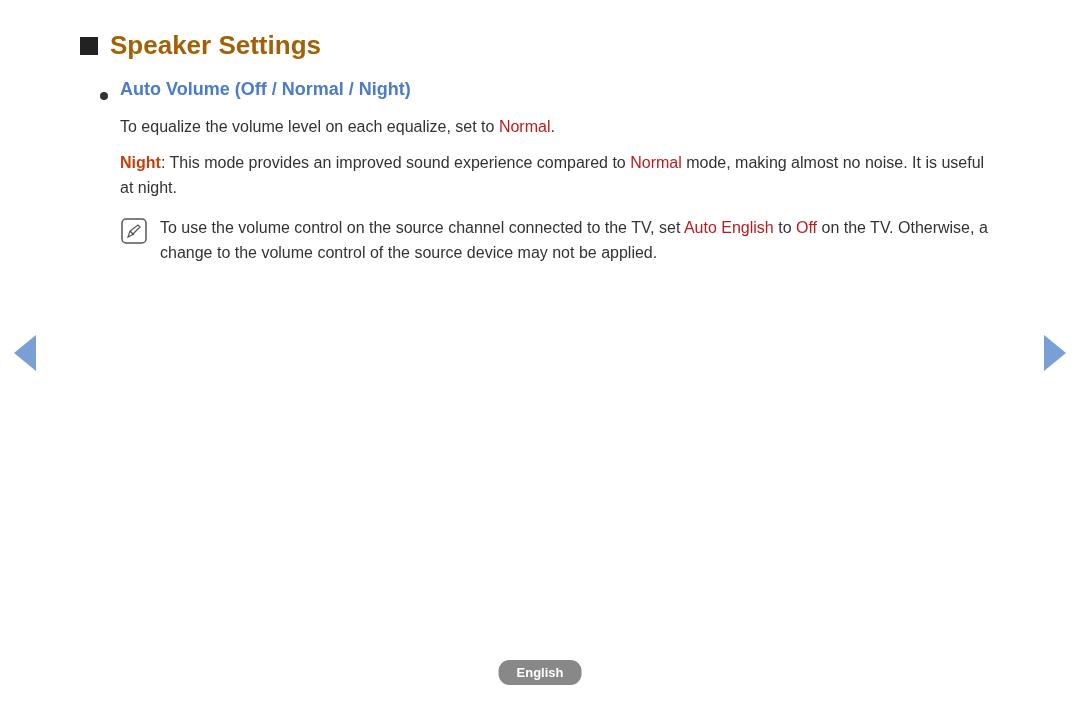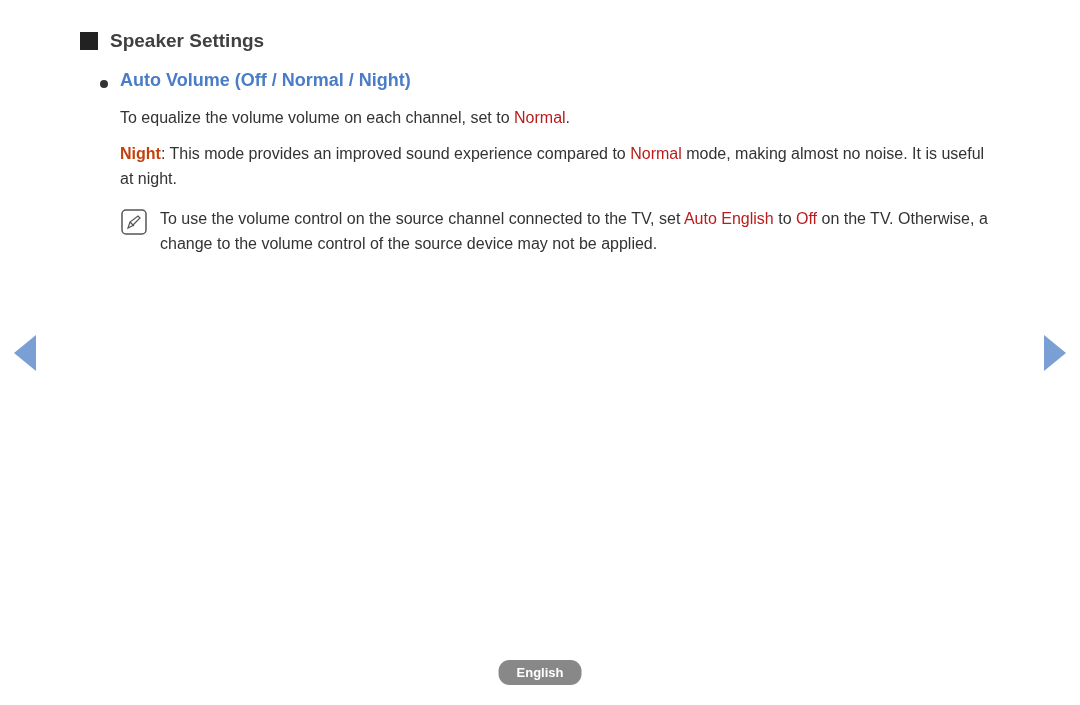--- a/index.html
+++ b/index.html
@@ -31,28 +31,28 @@
     }
 
     .section-icon {
       width: 18px;
       height: 18px;
       background: #222222;
       flex-shrink: 0;
     }
 
     .section-title {
-      font-size: 19px;
-      font-weight: bold;
-      color: #404040;
+      font-size: 26px;
+      font-weight: bold;
+      color: #a16207;
     }
 
     .bullet-item {
       display: flex;
-      align-items: center;
+      align-items: flex-end;
       gap: 12px;
       margin-bottom: 14px;
       margin-left: 20px;
     }
 
     .bullet-dot {
       width: 8px;
       height: 8px;
       background: #333333;
       border-radius: 50%;
@@ -174,21 +174,21 @@
   </div>
 
   <div class="bullet-item">
     <div class="bullet-dot"></div>
     <span class="bullet-label">Auto Volume (Off / Normal / Night)</span>
   </div>
 
   <div class="content-block">
 
     <p class="para">
-      <span>To equalize the volume volume on each channel, set to </span><span class="highlight-blue">Normal</span><span>.</span>
+      <span>To equalize the volume level on each equalize, set to </span><span class="highlight-blue">Normal</span><span>.</span>
     </p>
 
     <p class="para">
       <span class="highlight-blue-bold">Night</span><span>: This mode provides an improved sound experience compared to </span><span class="highlight-blue">Normal</span><span> mode, making almost no noise. It is useful at night.</span>
     </p>
 
     <div class="note-block">
       <div class="note-icon">
         <svg viewBox="0 0 28 28" fill="none" xmlns="http://www.w3.org/2000/svg">
           <rect x="2" y="2" width="24" height="24" rx="4" stroke="#555555" stroke-width="1.5" fill="none"></rect>

